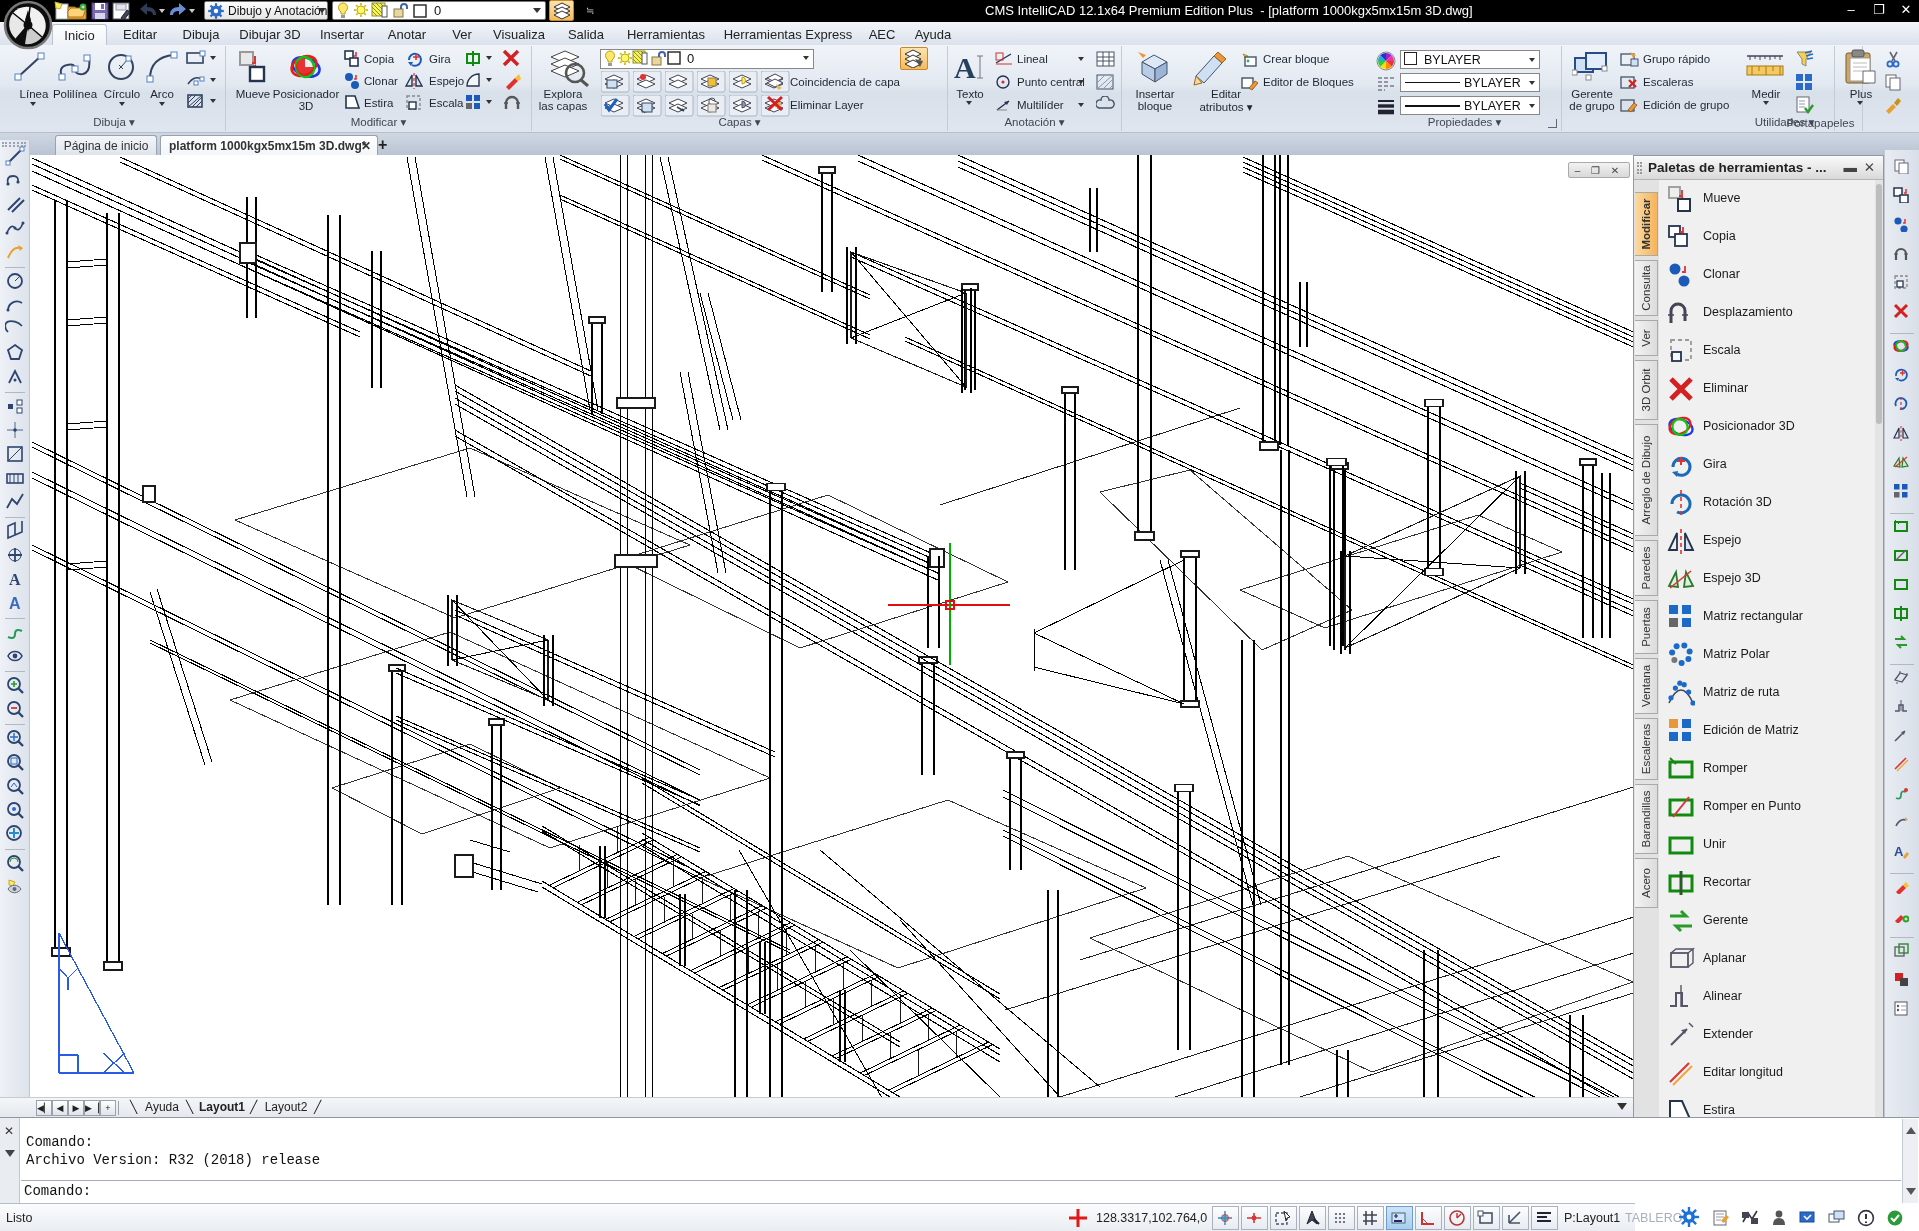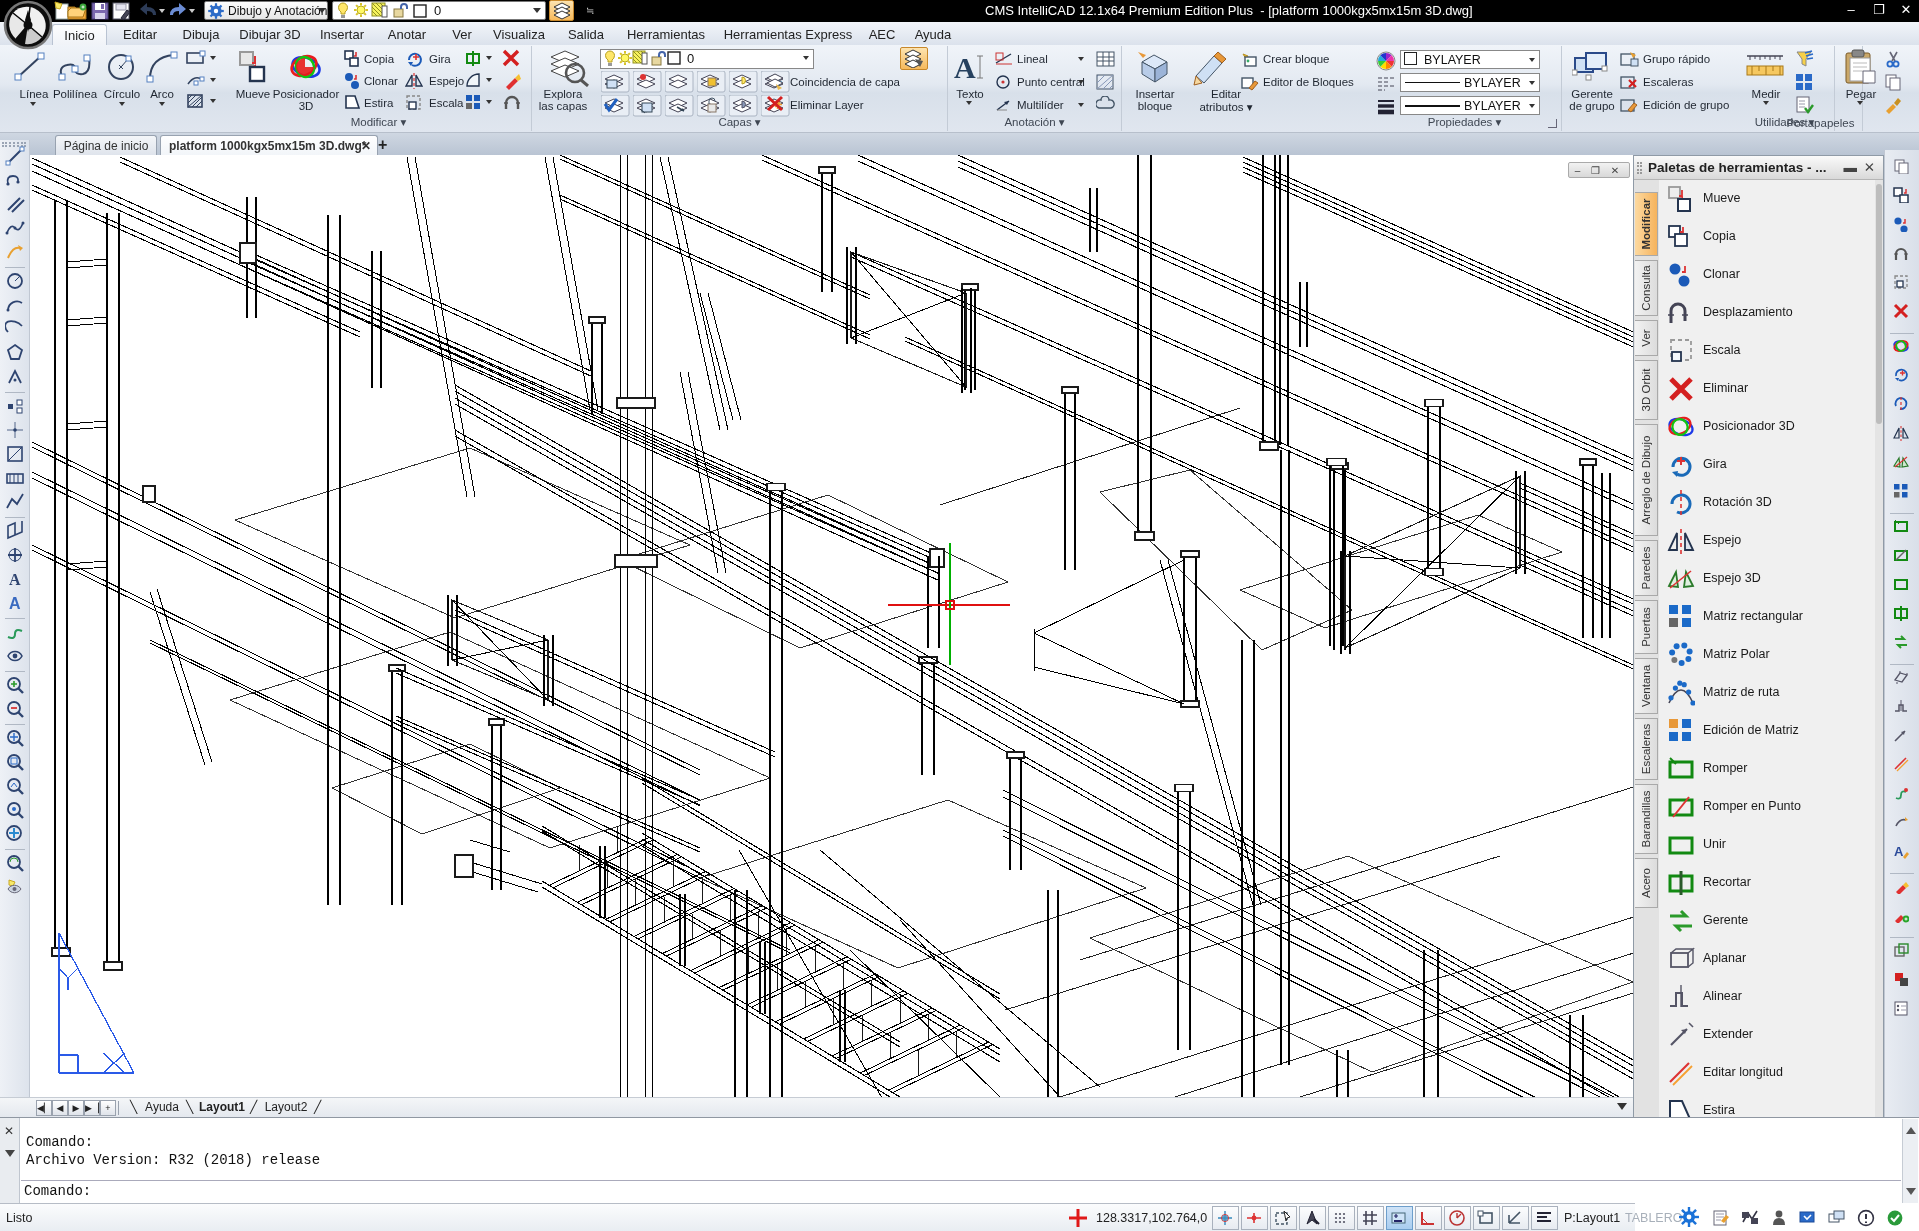--- a/index.html
+++ b/index.html
@@ -153,20 +153,23 @@
 <div class="mtab" style="left:378px;width:58px">Anotar</div>
 <div class="mtab" style="left:442px;width:40px">Ver</div>
 <div class="mtab" style="left:488px;width:62px">Visualiza</div>
 <div class="mtab" style="left:560px;width:52px">Salida</div>
 <div class="mtab" style="left:622px;width:88px">Herramientas</div>
 <div class="mtab" style="left:722px;width:132px">Herramientas Express</div>
 <div class="mtab" style="left:862px;width:40px">AEC</div>
 <div class="mtab" style="left:908px;width:50px">Ayuda</div>
 </div>
 <div class="abs ribbon">
+<div class="rgroup" style="left:3px;width:223px">
+      <div class="rglabel">Dibuja ▾</div>
+    </div>
 <div class="rgroup" style="left:226px;width:306px">
       <div class="rglabel">Modificar ▾</div>
     </div>
 <div class="rgroup" style="left:532px;width:416px">
       <div class="rglabel">Capas ▾</div>
     </div>
 <div class="rgroup" style="left:948px;width:174px">
       <div class="rglabel">Anotación ▾</div>
     </div>
 <div class="rgroup" style="left:1368px;width:194px">
@@ -634,21 +637,21 @@
       <path d="M4 5h6M4 8h6M4 11h6" stroke="#99a"></path>
       <path d="M10 12l3 4 5-7" fill="none" stroke="#2a9a2a" stroke-width="2.4"></path>
     </svg>
 <svg width="36" height="40" viewBox="0 0 36 40" style="position:absolute;left:1843px;top:4px" xmlns="http://www.w3.org/2000/svg">
       <rect x="3" y="4" width="24" height="30" rx="2" fill="#caa86a" stroke="#7a5a28"></rect>
       <rect x="9" y="1" width="12" height="7" rx="2" fill="#888" stroke="#555"></rect>
       <rect x="7" y="9" width="20" height="23" fill="#fff" stroke="#999"></rect>
       <path d="M10 14h14M10 18h14M10 22h10" stroke="#bbb"></path>
       <path d="M20 22h12v12h-12z" fill="#fff" stroke="#667"></path>
     </svg>
-<div class="rbig" style="left:1843px;top:43px;width:36px;">Pegar</div>
+<div class="rbig" style="left:1843px;top:43px;width:36px;">Plus</div>
 <div class="abs" style="left:1857px;top:56px;width:0;height:0;border:3.5px solid transparent;border-top:4.5px solid #333"></div>
 <svg width="19" height="19" viewBox="0 0 19 19" style="position:absolute;left:1884px;top:5px" xmlns="http://www.w3.org/2000/svg">
       <path d="M6 2l5 9M13 2L8 11" stroke="#667" stroke-width="1.6"></path>
       <circle cx="6" cy="14" r="2.6" fill="none" stroke="#2a6ac8" stroke-width="1.8"></circle>
       <circle cx="12" cy="14" r="2.6" fill="none" stroke="#2a6ac8" stroke-width="1.8"></circle>
     </svg>
 <svg width="19" height="19" viewBox="0 0 19 19" style="position:absolute;left:1884px;top:28px" xmlns="http://www.w3.org/2000/svg">
       <rect x="2" y="2" width="10" height="12" fill="#fff" stroke="#667"></rect>
       <rect x="6" y="5" width="10" height="12" fill="#fff" stroke="#667"></rect>
     </svg>

